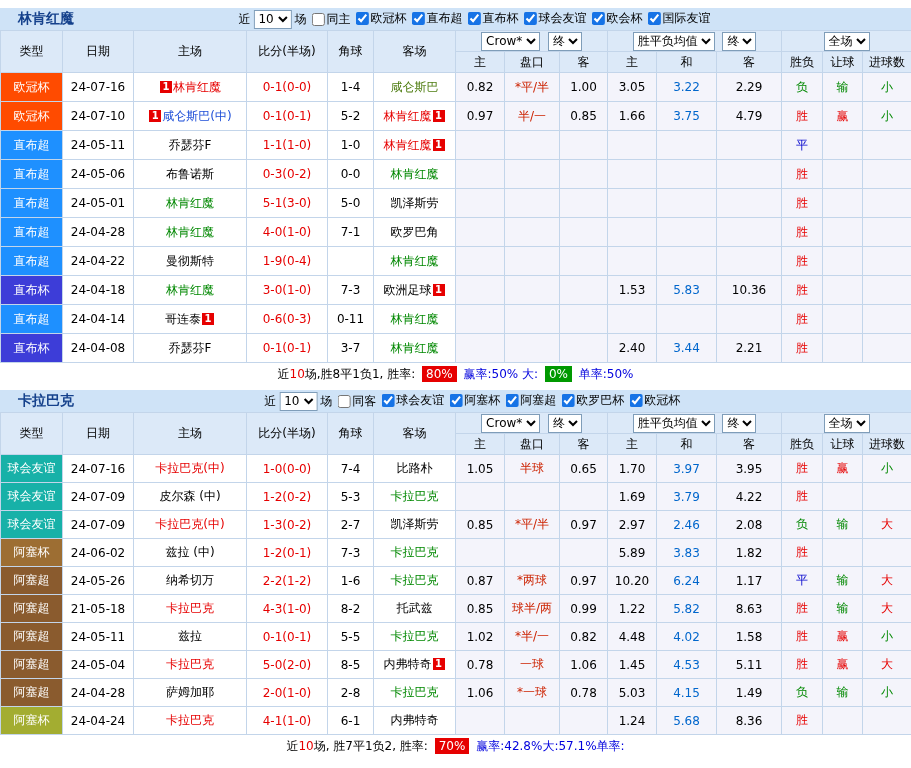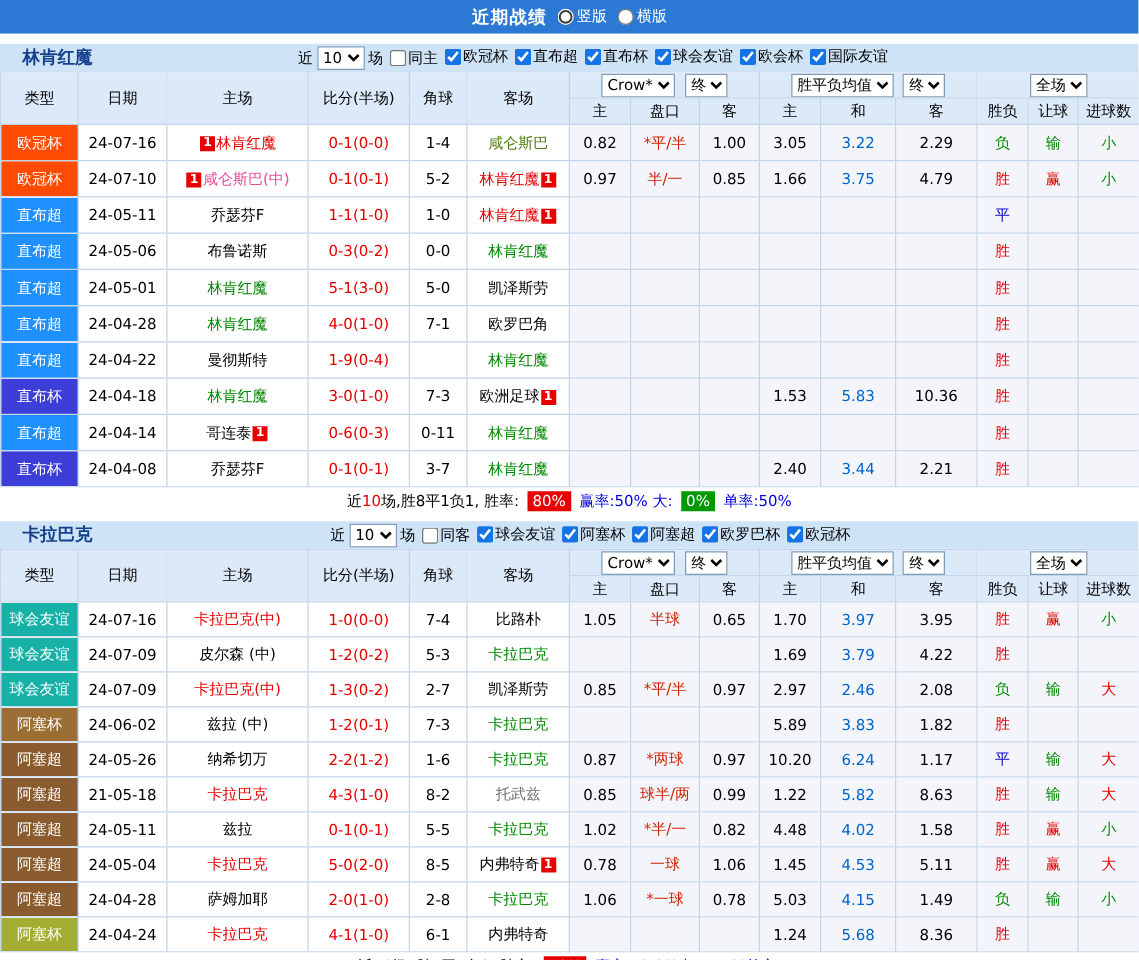--- a/index.html
+++ b/index.html
@@ -45,31 +45,20 @@
   .seg.red-text { color:var(--score-red); }
   .seg.blue { color:var(--summary-blue); }
   .seg.red-badge { background:var(--badge-red); color:#fff; padding:0 4px; margin:0 3px; line-height:16px; }
   .seg.green-badge { background:var(--badge-green); color:#fff; padding:0 4px; margin:0 3px; line-height:16px; }
 </style>
 </head>
 <body>
 
 <div class="page">
 
-  <div class="topbar">
-    <span class="topbar-title">近期战绩</span>
-    <label class="radio-opt">
-      <input type="radio" name="layout" checked="" style="">
-      <span>竖版</span>
-    </label>
-    <label class="radio-opt">
-      <input type="radio" name="layout" style="">
-      <span>横版</span>
-    </label>
-  </div>
 
   <div class="gap"></div>
 
   <div class="band">
     <span class="team-name">林肯红魔</span>
     <span class="filters">
       <span>近</span>
       <select><option>10</option></select>
       <span>场</span>
       <label class="chk-label">
@@ -163,21 +152,21 @@
         <td>3.05</td>
         <td class="draw">3.22</td>
         <td>2.29</td>
         <td style="color: rgb(0, 136, 0);">负</td>
         <td style="color: rgb(0, 136, 0);">输</td>
         <td style="color: rgb(0, 136, 0);">小</td>
       </tr>
         <tr>
         <td class="type" style="background: rgb(255, 75, 0);">欧冠杯</td>
         <td>24-07-10</td>
-        <td><span class="rcard">1</span><span style="color: #ec4899;">咸仑斯巴(中)</span></td>
+        <td><span class="rcard">1</span><span style="color: #1d4ed8;">咸仑斯巴(中)</span></td>
         <td class="score">0-1(0-1)</td>
         <td>5-2</td>
         <td><span style="color: rgb(230, 0, 0);">林肯红魔</span><span class="rcard">1</span></td>
         <td>0.97</td>
         <td class="line">半/一</td>
         <td>0.85</td>
         <td>1.66</td>
         <td class="draw">3.75</td>
         <td>4.79</td>
         <td style="color: rgb(230, 0, 0);">胜</td>
@@ -503,21 +492,21 @@
         <td style="color: rgb(0, 0, 204);">平</td>
         <td style="color: rgb(0, 136, 0);">输</td>
         <td style="color: rgb(230, 0, 0);">大</td>
       </tr>
         <tr>
         <td class="type" style="background: rgb(138, 91, 46);">阿塞超</td>
         <td>21-05-18</td>
         <td><span style="color: rgb(230, 0, 0);">卡拉巴克</span></td>
         <td class="score">4-3(1-0)</td>
         <td>8-2</td>
-        <td><span style="color: #737373;">托武兹</span></td>
+        <td><span style="color: #000000;">托武兹</span></td>
         <td>0.85</td>
         <td class="line">球半/两</td>
         <td>0.99</td>
         <td>1.22</td>
         <td class="draw">5.82</td>
         <td>8.63</td>
         <td style="color: rgb(230, 0, 0);">胜</td>
         <td style="color: rgb(0, 136, 0);">输</td>
         <td style="color: rgb(230, 0, 0);">大</td>
       </tr>

